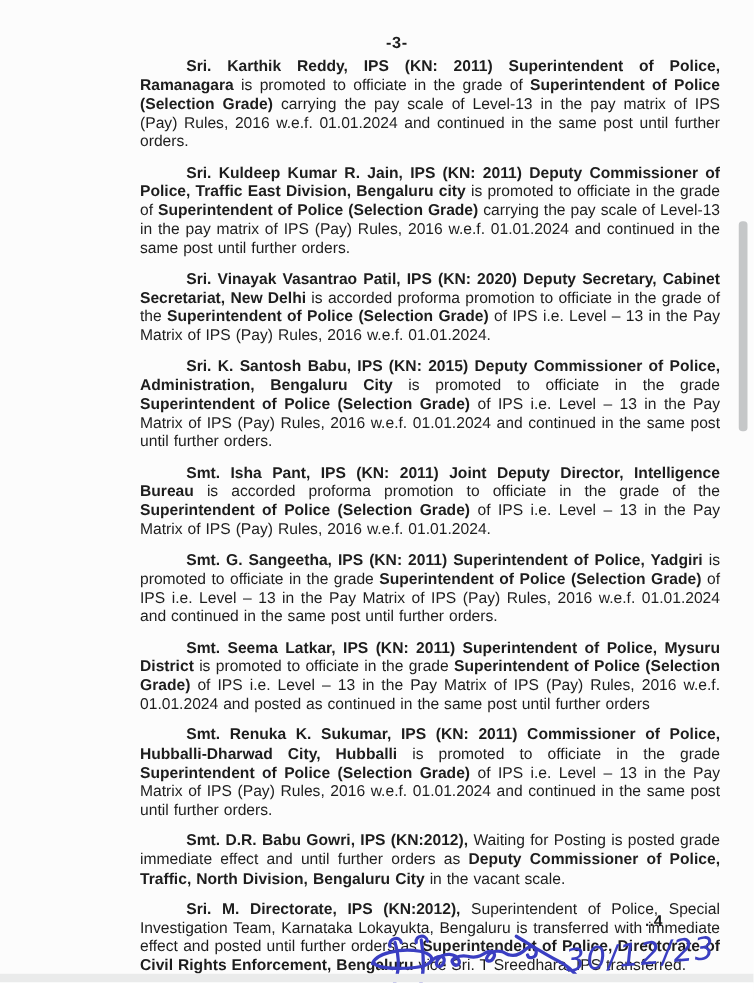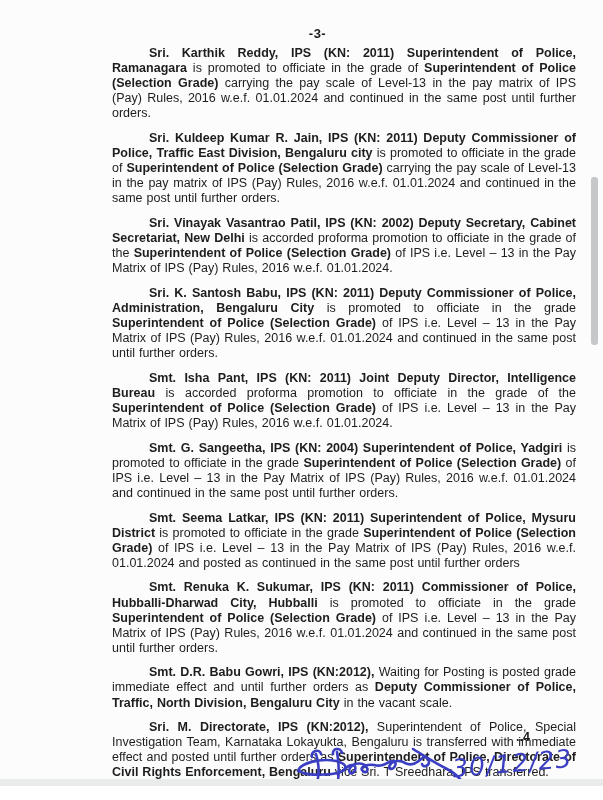--- a/index.html
+++ b/index.html
@@ -96,24 +96,24 @@
 </head>
 <body>
 
 <div class="page">
 
   <div class="pageno">-3-</div>
 
   <div class="content">
     <p class="para"><strong>Sri. Karthik Reddy, IPS (KN: 2011) Superintendent of Police, Ramanagara</strong><span> is promoted to officiate in the grade of </span><strong>Superintendent of Police (Selection Grade)</strong><span> carrying the pay scale of Level-13 in the pay matrix of IPS (Pay) Rules, 2016 w.e.f. 01.01.2024 and continued in the same post until further orders.</span></p>
     <p class="para"><strong>Sri. Kuldeep Kumar R. Jain, IPS (KN: 2011) Deputy Commissioner of Police, Traffic East Division, Bengaluru city</strong><span> is promoted to officiate in the grade of </span><strong>Superintendent of Police (Selection Grade)</strong><span> carrying the pay scale of Level-13 in the pay matrix of IPS (Pay) Rules, 2016 w.e.f. 01.01.2024 and continued in the same post until further orders.</span></p>
-    <p class="para"><strong>Sri. Vinayak Vasantrao Patil, IPS (KN: 2002) Deputy Secretary, Cabinet Secretariat, New Delhi</strong><span> is accorded proforma promotion to officiate in the grade of the </span><strong>Superintendent of Police (Selection Grade)</strong><span> of IPS i.e. Level – 13 in the Pay Matrix of IPS (Pay) Rules, 2016 w.e.f. 01.01.2024.</span></p>
-    <p class="para"><strong>Sri. K. Santosh Babu, IPS (KN: 2011) Deputy Commissioner of Police, Administration, Bengaluru City</strong><span> is promoted to officiate in the grade </span><strong>Superintendent of Police (Selection Grade)</strong><span> of IPS i.e. Level – 13 in the Pay Matrix of IPS (Pay) Rules, 2016 w.e.f. 01.01.2024 and continued in the same post until further orders.</span></p>
+    <p class="para"><strong>Sri. Vinayak Vasantrao Patil, IPS (KN: 2020) Deputy Secretary, Cabinet Secretariat, New Delhi</strong><span> is accorded proforma promotion to officiate in the grade of the </span><strong>Superintendent of Police (Selection Grade)</strong><span> of IPS i.e. Level – 13 in the Pay Matrix of IPS (Pay) Rules, 2016 w.e.f. 01.01.2024.</span></p>
+    <p class="para"><strong>Sri. K. Santosh Babu, IPS (KN: 2015) Deputy Commissioner of Police, Administration, Bengaluru City</strong><span> is promoted to officiate in the grade </span><strong>Superintendent of Police (Selection Grade)</strong><span> of IPS i.e. Level – 13 in the Pay Matrix of IPS (Pay) Rules, 2016 w.e.f. 01.01.2024 and continued in the same post until further orders.</span></p>
     <p class="para"><strong>Smt. Isha Pant, IPS (KN: 2011) Joint Deputy Director, Intelligence Bureau</strong><span> is accorded proforma promotion to officiate in the grade of the </span><strong>Superintendent of Police (Selection Grade)</strong><span> of IPS i.e. Level – 13 in the Pay Matrix of IPS (Pay) Rules, 2016 w.e.f. 01.01.2024.</span></p>
-    <p class="para"><strong>Smt. G. Sangeetha, IPS (KN: 2004) Superintendent of Police, Yadgiri</strong><span> is promoted to officiate in the grade </span><strong>Superintendent of Police (Selection Grade)</strong><span> of IPS i.e. Level – 13 in the Pay Matrix of IPS (Pay) Rules, 2016 w.e.f. 01.01.2024 and continued in the same post until further orders.</span></p>
+    <p class="para"><strong>Smt. G. Sangeetha, IPS (KN: 2011) Superintendent of Police, Yadgiri</strong><span> is promoted to officiate in the grade </span><strong>Superintendent of Police (Selection Grade)</strong><span> of IPS i.e. Level – 13 in the Pay Matrix of IPS (Pay) Rules, 2016 w.e.f. 01.01.2024 and continued in the same post until further orders.</span></p>
     <p class="para"><strong>Smt. Seema Latkar, IPS (KN: 2011) Superintendent of Police, Mysuru District</strong><span> is promoted to officiate in the grade </span><strong>Superintendent of Police (Selection Grade)</strong><span> of IPS i.e. Level – 13 in the Pay Matrix of IPS (Pay) Rules, 2016 w.e.f. 01.01.2024 and posted as continued in the same post until further orders</span></p>
     <p class="para"><strong>Smt. Renuka K. Sukumar, IPS (KN: 2011) Commissioner of Police, Hubballi-Dharwad City, Hubballi</strong><span> is promoted to officiate in the grade </span><strong>Superintendent of Police (Selection Grade)</strong><span> of IPS i.e. Level – 13 in the Pay Matrix of IPS (Pay) Rules, 2016 w.e.f. 01.01.2024 and continued in the same post until further orders.</span></p>
     <p class="para"><strong>Smt. D.R. Babu Gowri, IPS (KN:2012),</strong><span> Waiting for Posting is posted grade immediate effect and until further orders as </span><strong>Deputy Commissioner of Police, Traffic, North Division, Bengaluru City</strong><span> in the vacant scale.</span></p>
     <p class="para"><strong>Sri. M. Directorate, IPS (KN:2012),</strong><span> Superintendent of Police, Special Investigation Team, Karnataka Lokayukta, Bengaluru is transferred with immediate effect and posted until further orders as </span><strong>Superintendent of Police, Directorate of Civil Rights Enforcement, Bengaluru</strong><span> vice Sri. T Sreedhara, IPS transferred.</span></p>
   </div>
 
   <div class="footer-ref">..4</div>
 
   <div class="sig">
     <svg width="185" height="52" viewBox="0 0 185 52" fill="none" stroke="#3a3ec2" stroke-width="2.6" stroke-linecap="round" stroke-linejoin="round">

